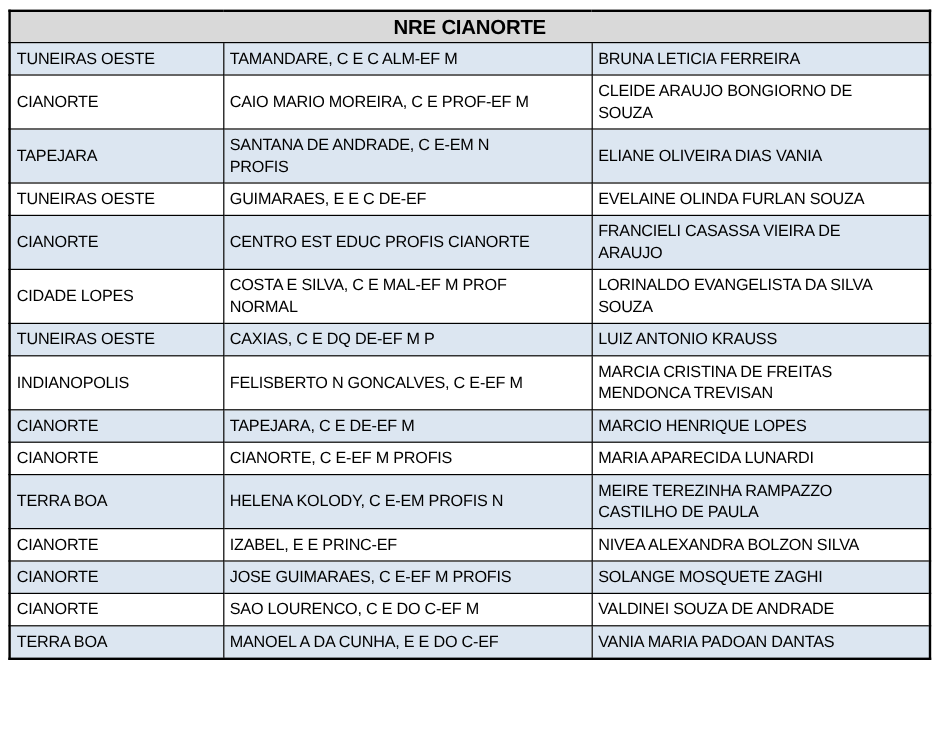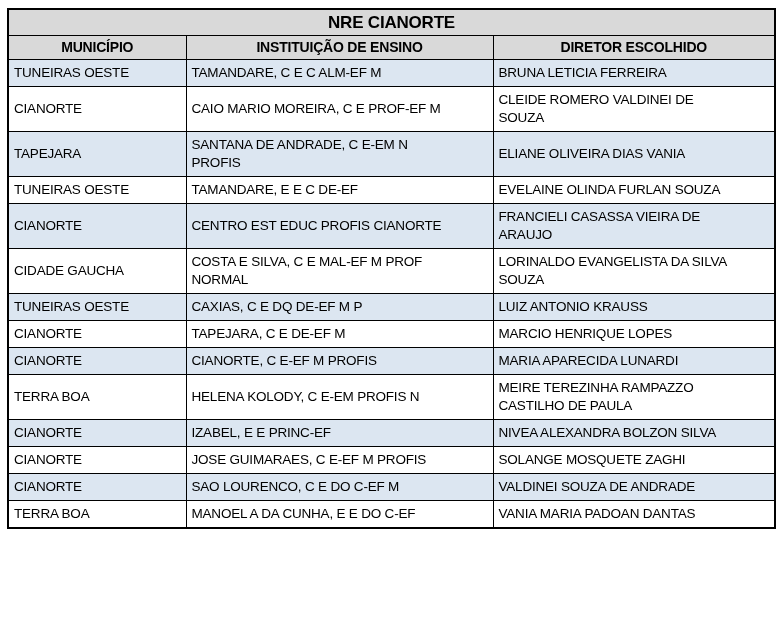--- a/index.html
+++ b/index.html
@@ -67,66 +67,67 @@
   <table class="nre-table">
     <colgroup>
       <col class="col-municipio">
       <col class="col-instituicao">
       <col class="col-diretor">
     </colgroup>
     <thead>
       <tr>
         <th colspan="3" class="title-cell">NRE CIANORTE</th>
       </tr>
-      <tr>
-        <th class="col-header">MUNICÍPIO</th>
-        <th class="col-header">INSTITUIÇÃO DE ENSINO</th>
-        <th class="col-header">DIRETOR ESCOLHIDO</th>
-      </tr>
     </thead>
     <tbody>
       <tr>
         <td class="data-cell">TUNEIRAS OESTE</td>
         <td class="data-cell">TAMANDARE, C E C ALM-EF M</td>
         <td class="data-cell">BRUNA LETICIA FERREIRA</td>
       </tr>
       <tr>
         <td class="data-cell">CIANORTE</td>
         <td class="data-cell">CAIO MARIO MOREIRA, C E PROF-EF M</td>
-        <td class="data-cell">CLEIDE ROMERO VALDINEI DE
+        <td class="data-cell">CLEIDE ARAUJO BONGIORNO DE
 SOUZA</td>
       </tr>
       <tr>
         <td class="data-cell">TAPEJARA</td>
         <td class="data-cell">SANTANA DE ANDRADE, C E-EM N
 PROFIS</td>
         <td class="data-cell">ELIANE OLIVEIRA DIAS VANIA</td>
       </tr>
       <tr>
         <td class="data-cell">TUNEIRAS OESTE</td>
-        <td class="data-cell">TAMANDARE, E E C DE-EF</td>
+        <td class="data-cell">GUIMARAES, E E C DE-EF</td>
         <td class="data-cell">EVELAINE OLINDA FURLAN SOUZA</td>
       </tr>
       <tr>
         <td class="data-cell">CIANORTE</td>
         <td class="data-cell">CENTRO EST EDUC PROFIS CIANORTE</td>
         <td class="data-cell">FRANCIELI CASASSA VIEIRA DE
 ARAUJO</td>
       </tr>
       <tr>
-        <td class="data-cell">CIDADE GAUCHA</td>
+        <td class="data-cell">CIDADE LOPES</td>
         <td class="data-cell">COSTA E SILVA, C E MAL-EF M PROF
 NORMAL</td>
         <td class="data-cell">LORINALDO EVANGELISTA DA SILVA
 SOUZA</td>
       </tr>
       <tr>
         <td class="data-cell">TUNEIRAS OESTE</td>
         <td class="data-cell">CAXIAS, C E DQ DE-EF M P</td>
         <td class="data-cell">LUIZ ANTONIO KRAUSS</td>
+      </tr>
+      <tr>
+        <td class="data-cell">INDIANOPOLIS</td>
+        <td class="data-cell">FELISBERTO N GONCALVES, C E-EF M</td>
+        <td class="data-cell">MARCIA CRISTINA DE FREITAS
+MENDONCA TREVISAN</td>
       </tr>
       <tr>
         <td class="data-cell">CIANORTE</td>
         <td class="data-cell">TAPEJARA, C E DE-EF M</td>
         <td class="data-cell">MARCIO HENRIQUE LOPES</td>
       </tr>
       <tr>
         <td class="data-cell">CIANORTE</td>
         <td class="data-cell">CIANORTE, C E-EF M PROFIS</td>
         <td class="data-cell">MARIA APARECIDA LUNARDI</td>

